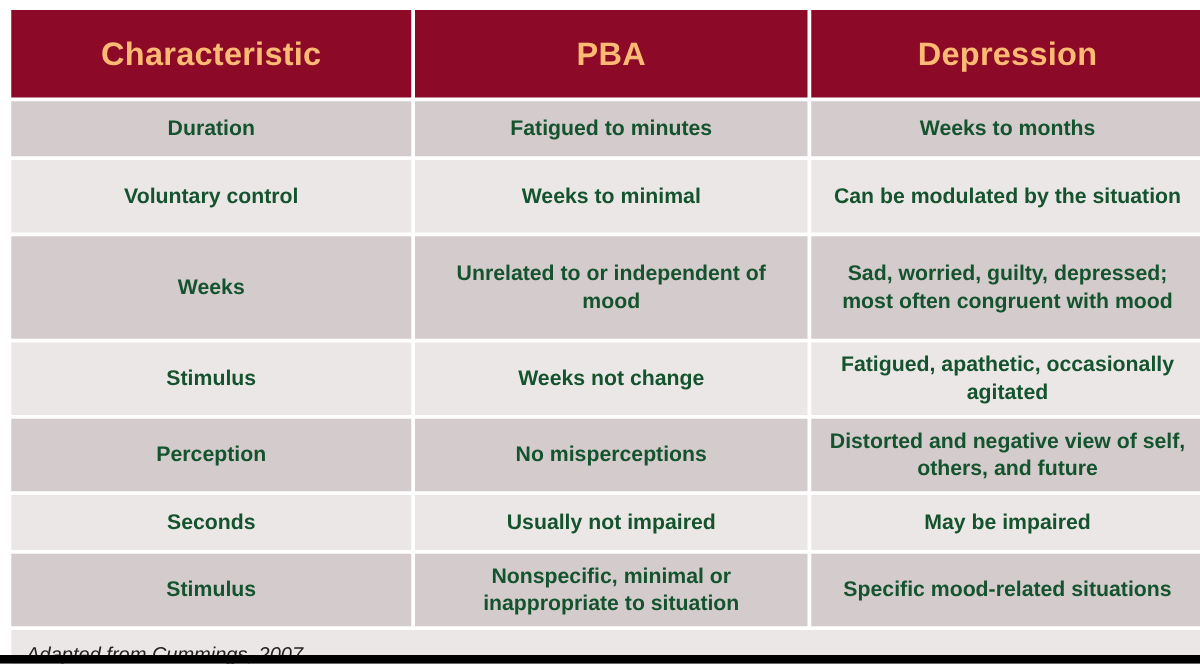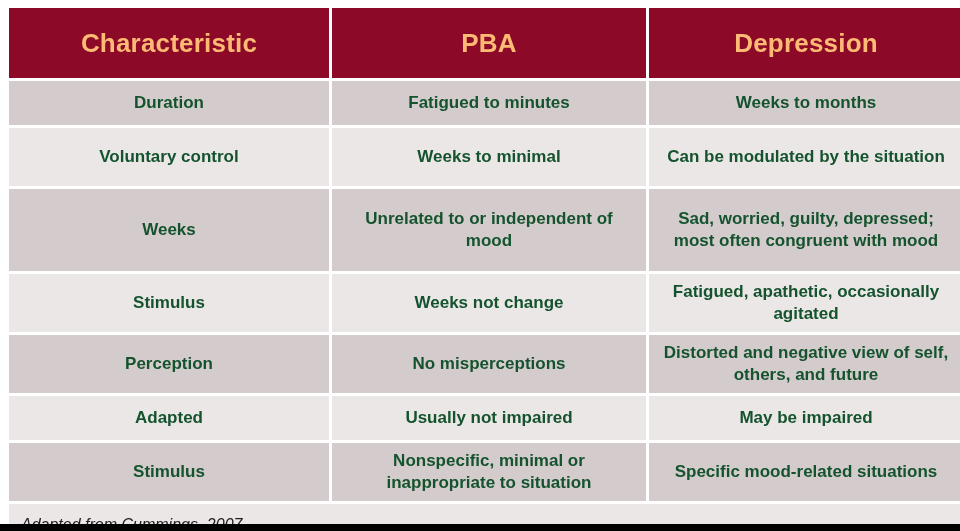--- a/index.html
+++ b/index.html
@@ -152,21 +152,21 @@
           <td>Fatigued, apathetic, occasionally agitated</td>
         </tr>
 
         <tr class="row-dark r-perception">
           <td>Perception</td>
           <td>No misperceptions</td>
           <td>Distorted and negative view of self, others, and future</td>
         </tr>
 
         <tr class="row-light r-insight">
-          <td>Adapted</td>
+          <td>Seconds</td>
           <td>Usually not impaired</td>
           <td>May be impaired</td>
         </tr>
 
         <tr class="row-dark r-stimulus">
           <td>Stimulus</td>
           <td>Nonspecific, minimal or inappropriate to situation</td>
           <td>Specific mood-related situations</td>
         </tr>
 

